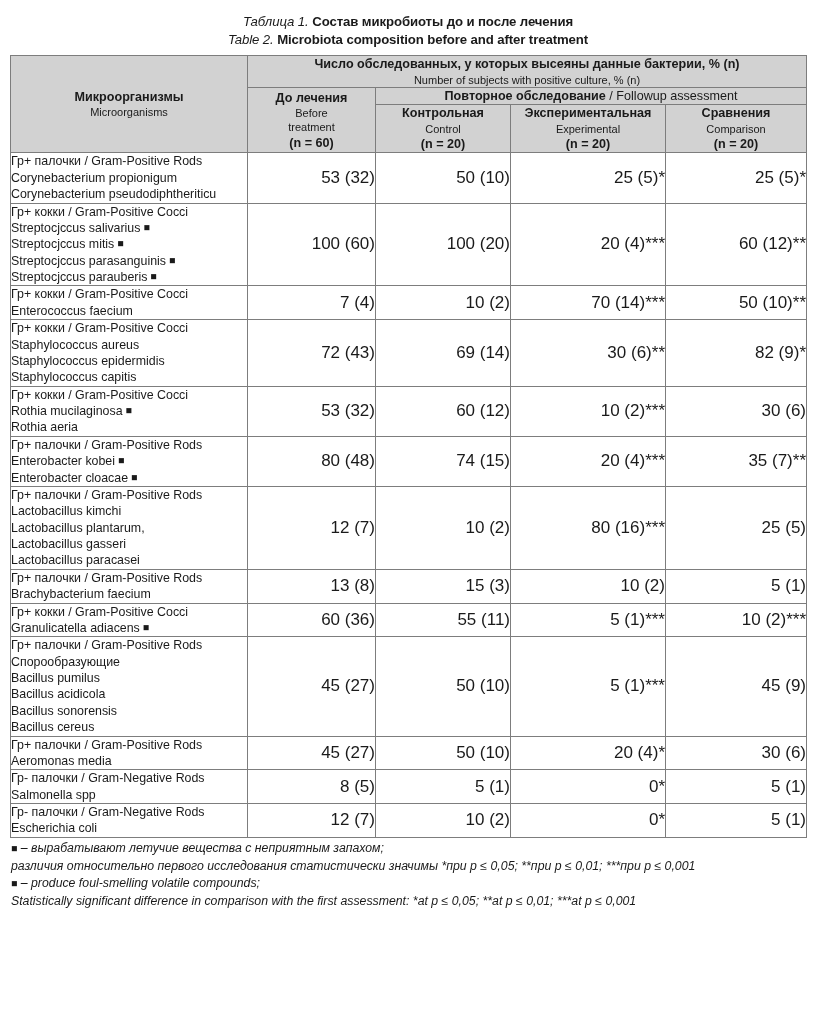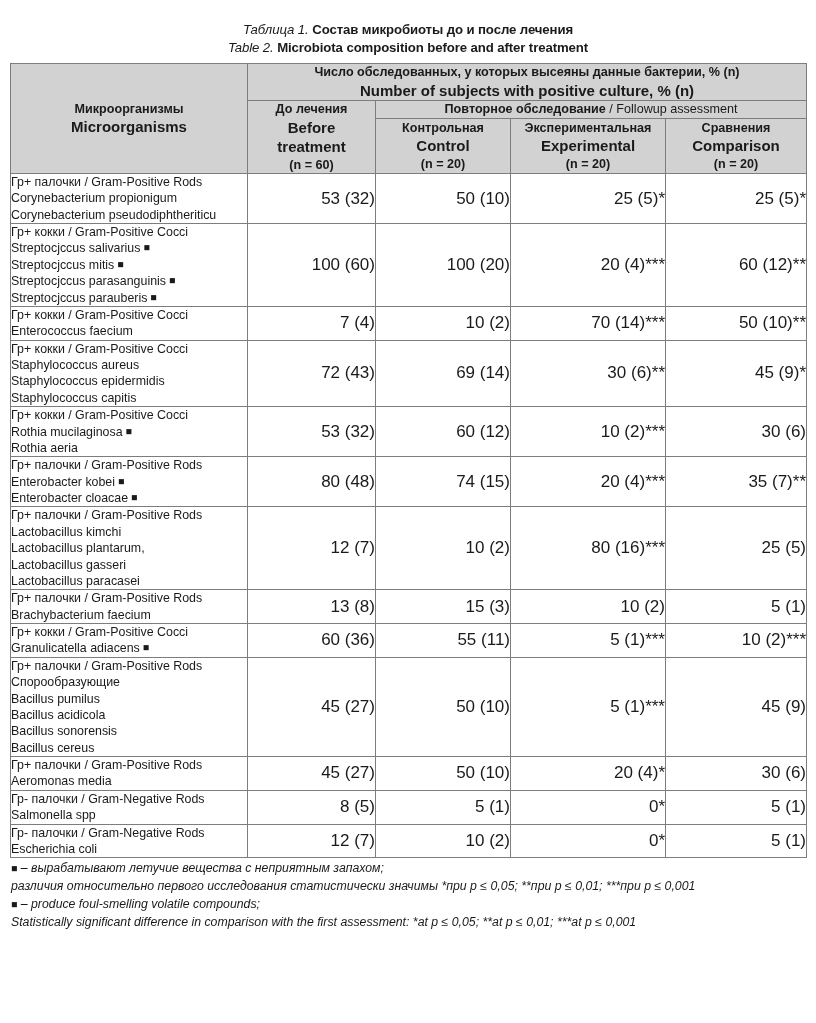--- a/index.html
+++ b/index.html
@@ -12,21 +12,21 @@
     height: 1023px;
     font-family: "Liberation Sans", sans-serif;
     color: #1a1a1a;
     overflow: hidden;
   }
   .page {
     position: relative;
     width: 816px;
     height: 1023px;
     box-sizing: border-box;
-    padding: 12px 10px;
+    padding: 4px 10px;
   }
 
   
   .caption {
     text-align: center;
     padding-top: 9px;
     line-height: 1.34;
   }
   .caption-line {
     font-size: 13.2px;
@@ -58,22 +58,22 @@
     text-align: center;
     font-weight: normal;
     margin-top: 16px;
   }
   .hd-ru {
     font-weight: bold;
     font-size: 12.6px;
     line-height: 1.3;
   }
   .hd-en {
-    font-weight: bold;
-    font-size: 15px;
+    font-weight: normal;
+    font-size: 11px;
     line-height: 1.3;
   }
   .hd-pad { padding: 5px 4px; }
   .hd-pad-lg { padding: 7px 4px 8px; }
 
   .mix-line {
     font-size: 12.6px;
     line-height: 1.3;
   }
   .mix-line b { font-weight: bold; }
@@ -214,21 +214,21 @@
         <tr>
           <td class="org">
             <div>Гр+ кокки / Gram-Positive Cocci</div>
             <div>Staphylococcus aureus</div>
             <div>Staphylococcus epidermidis</div>
             <div>Staphylococcus capitis</div>
           </td>
           <td class="num">72 (43)</td>
           <td class="num">69 (14)</td>
           <td class="num">30 (6)**</td>
-          <td class="num">45 (9)*</td>
+          <td class="num">82 (9)*</td>
         </tr>
         <tr>
           <td class="org">
             <div>Гр+ кокки / Gram-Positive Cocci</div>
             <div>Rothia mucilaginosa<span class="sq"> ■</span></div>
             <div>Rothia aeria</div>
           </td>
           <td class="num">53 (32)</td>
           <td class="num">60 (12)</td>
           <td class="num">10 (2)***</td>

